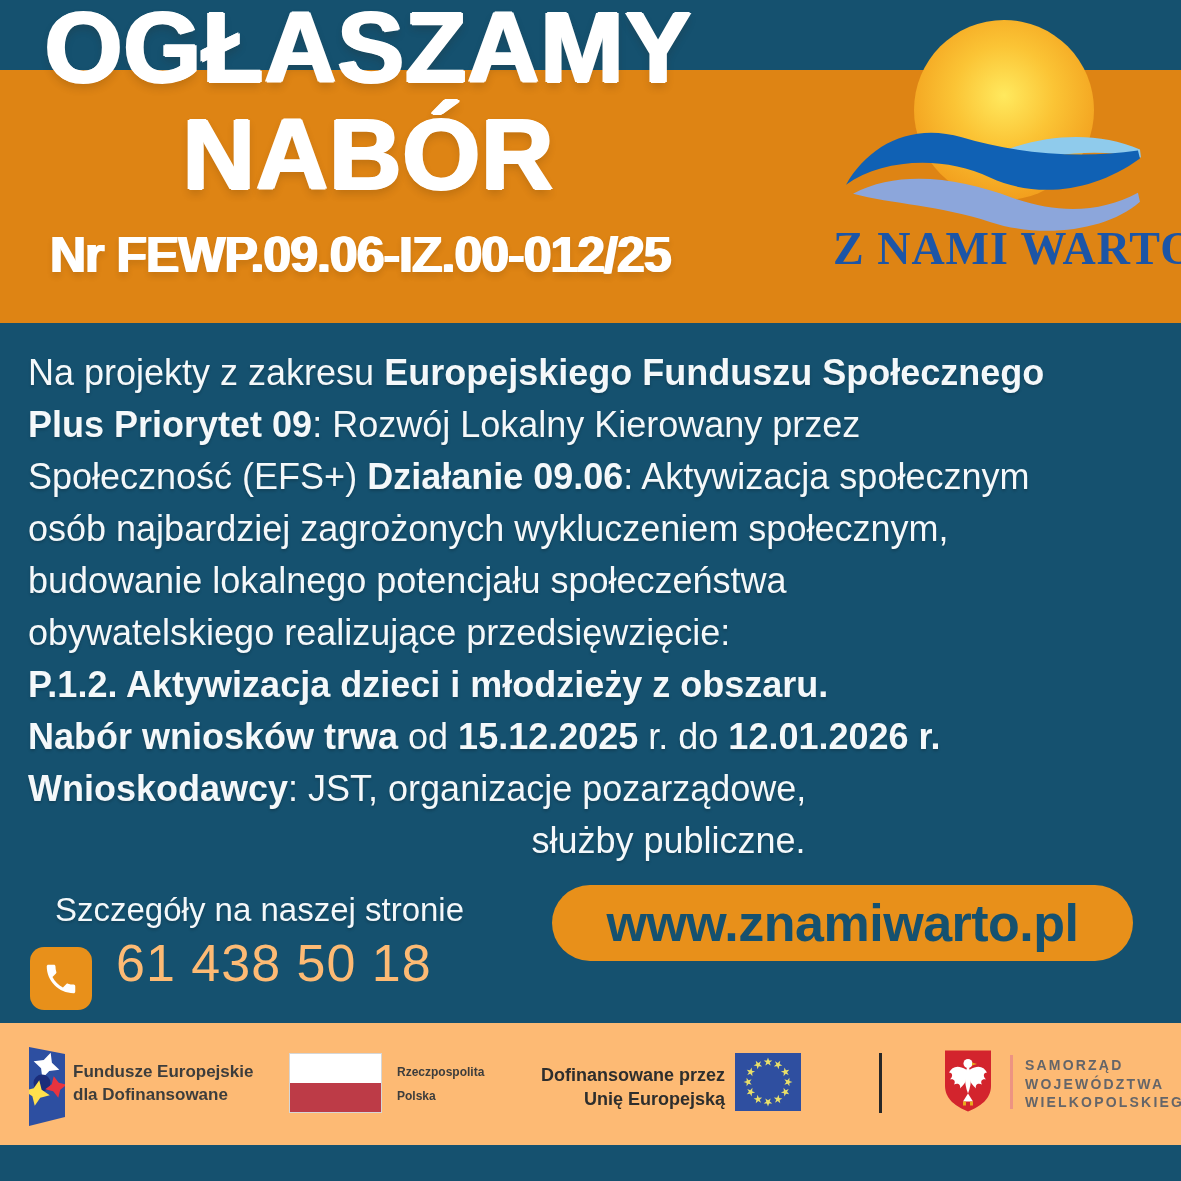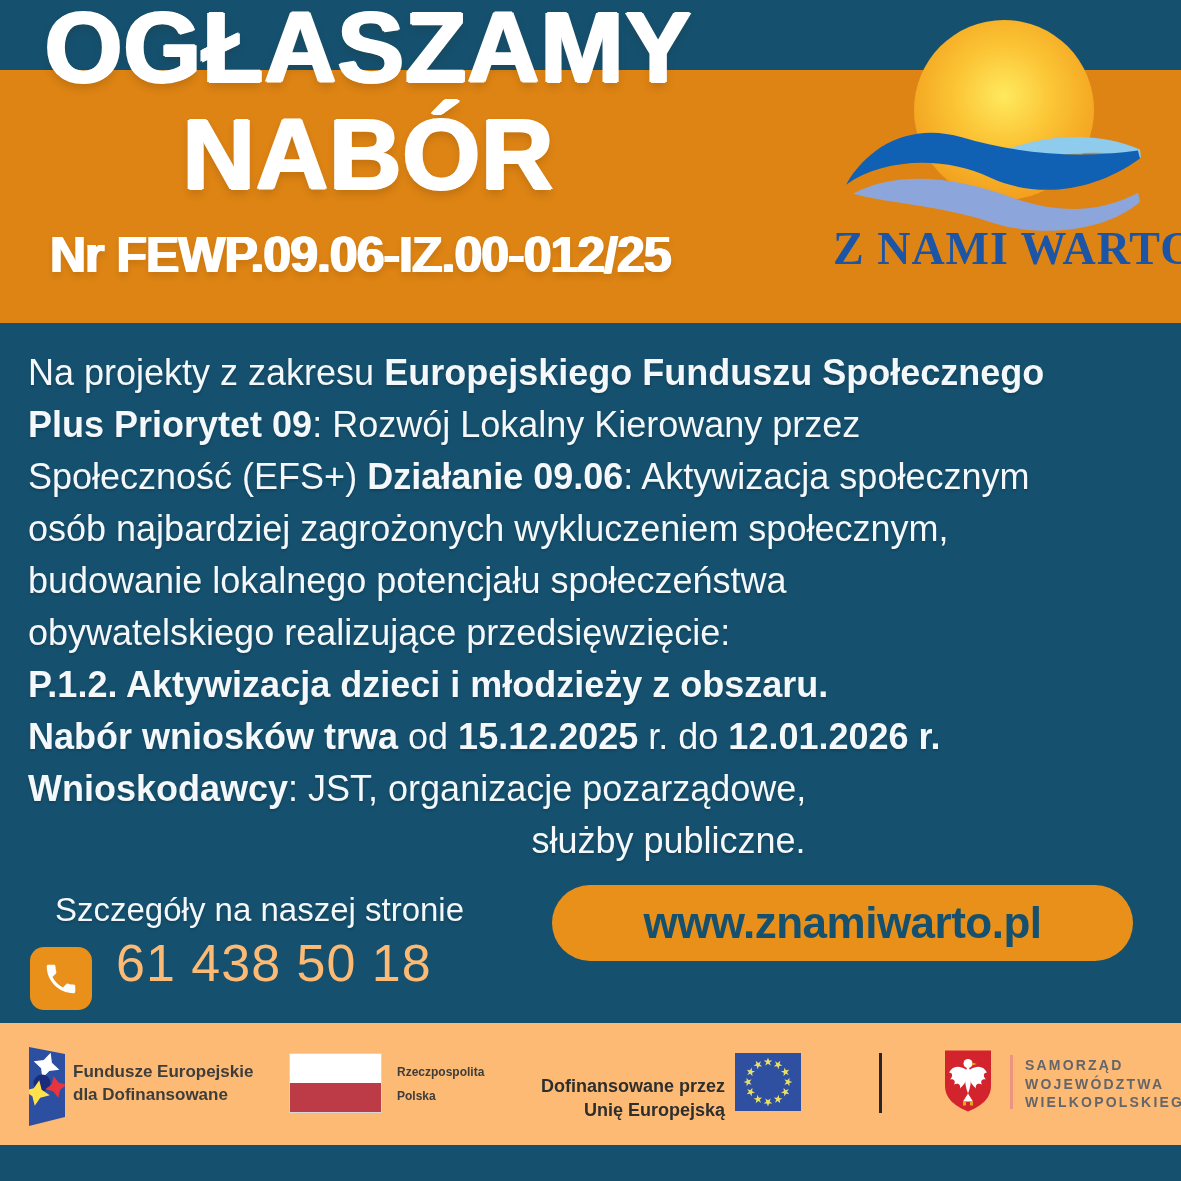--- a/index.html
+++ b/index.html
@@ -28,36 +28,36 @@
   
   .body-lines{position:absolute;top:347px;left:28px;width:1126px;color:#F4F8FA;
     font-size:36px;line-height:52px;text-shadow:0 2px 3px rgba(0,0,0,.2);}
   .body-lines .bold{font-weight:700;text-align:center;}
   .body-lines .center{text-align:center;padding-left:155px;}
 
   
   .details-label{position:absolute;left:28px;top:891px;font-size:33px;color:#F4F8FA;text-shadow:0 2px 3px rgba(0,0,0,.2);margin-left:27px;}
   .site-pill{position:absolute;left:552px;top:885px;width:581px;height:76px;border-radius:38px;
     background:var(--pill-orange,#E8901A);display:flex;align-items:center;justify-content:center;}
-  .site-pill span{font-size:44px;font-weight:800;color:var(--teal,#15516F);letter-spacing:-.5px;}
+  .site-pill span{font-size:52px;font-weight:800;color:var(--teal,#15516F);letter-spacing:-.5px;}
   .phone-box{position:absolute;left:30px;top:947px;width:62px;height:63px;border-radius:14px;
     background:var(--pill-orange,#E8901A);display:flex;align-items:center;justify-content:center;}
   .phone-box svg{width:38px;height:38px;}
   .phone-num{position:absolute;left:116px;top:933px;font-size:52px;color:#fdba74;letter-spacing:1px;}
 
   
   .footer{position:absolute;left:0;top:1023px;width:1181px;height:122px;background:#fdba74;}
   .footer *{box-sizing:border-box;}
   .fe-logo{position:absolute;left:29px;top:24px;width:36px;height:81px;}
   .fe-text{position:absolute;left:73px;top:37px;font-size:17px;line-height:23px;font-weight:700;color:#3D3D3C;}
   .pl-flag{position:absolute;left:289px;top:30px;width:93px;height:60px;border:1px solid #D6D6D6;}
   .pl-flag .w{height:50%;background:#fff;}
   .pl-flag .r{height:50%;background:var(--pl-red,#BD3B47);}
   .rp-text{position:absolute;left:397px;top:37px;font-size:12px;line-height:24px;font-weight:700;color:#3D3D3C;}
-  .eu-text{position:absolute;right:456px;top:51px;text-align:right;font-size:18px;line-height:24px;font-weight:700;color:#2E2E2D;}
+  .eu-text{position:absolute;right:456px;top:40px;text-align:right;font-size:18px;line-height:24px;font-weight:700;color:#2E2E2D;}
   .eu-flag{position:absolute;left:735px;top:30px;width:66px;height:58px;background:var(--eu-blue,#2F4FA0);}
   .eu-flag svg{width:100%;height:100%;display:block;}
   .v-divider{position:absolute;left:879px;top:30px;width:3px;height:60px;background:#272727;}
   .coa{position:absolute;left:944px;top:26px;width:48px;height:64px;}
   .red-line{position:absolute;left:1010px;top:32px;width:3px;height:54px;background:var(--salmon,#ED9382);}
   .sw-text{position:absolute;left:1025px;top:33px;font-size:14px;line-height:18.5px;letter-spacing:2.2px;
     font-weight:600;color:var(--sw-gray,#646569);}
 </style>
 </head>
 <body>

